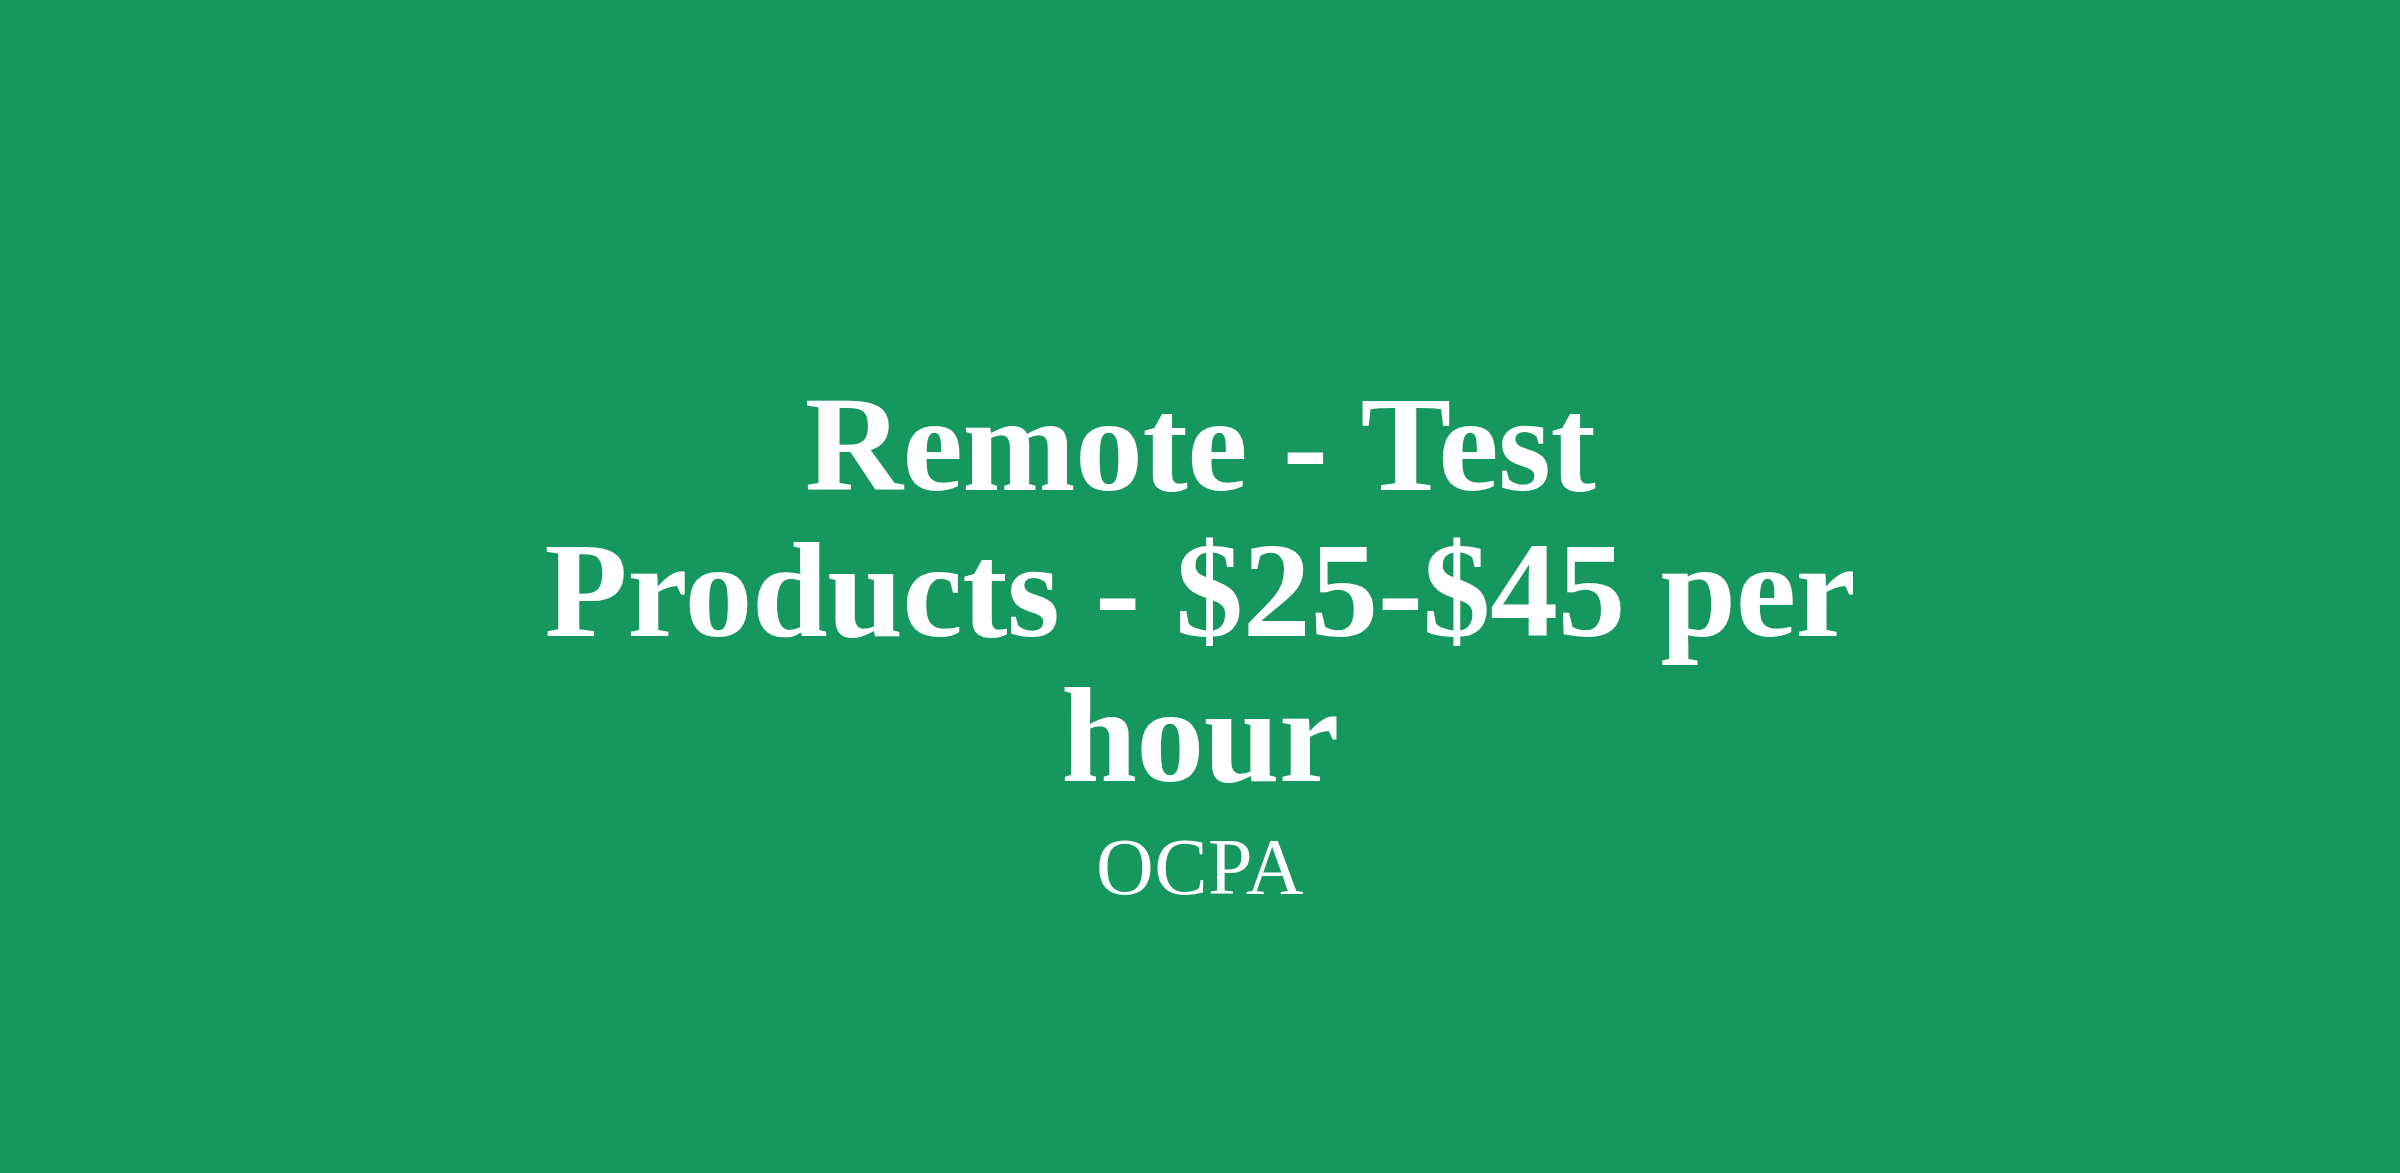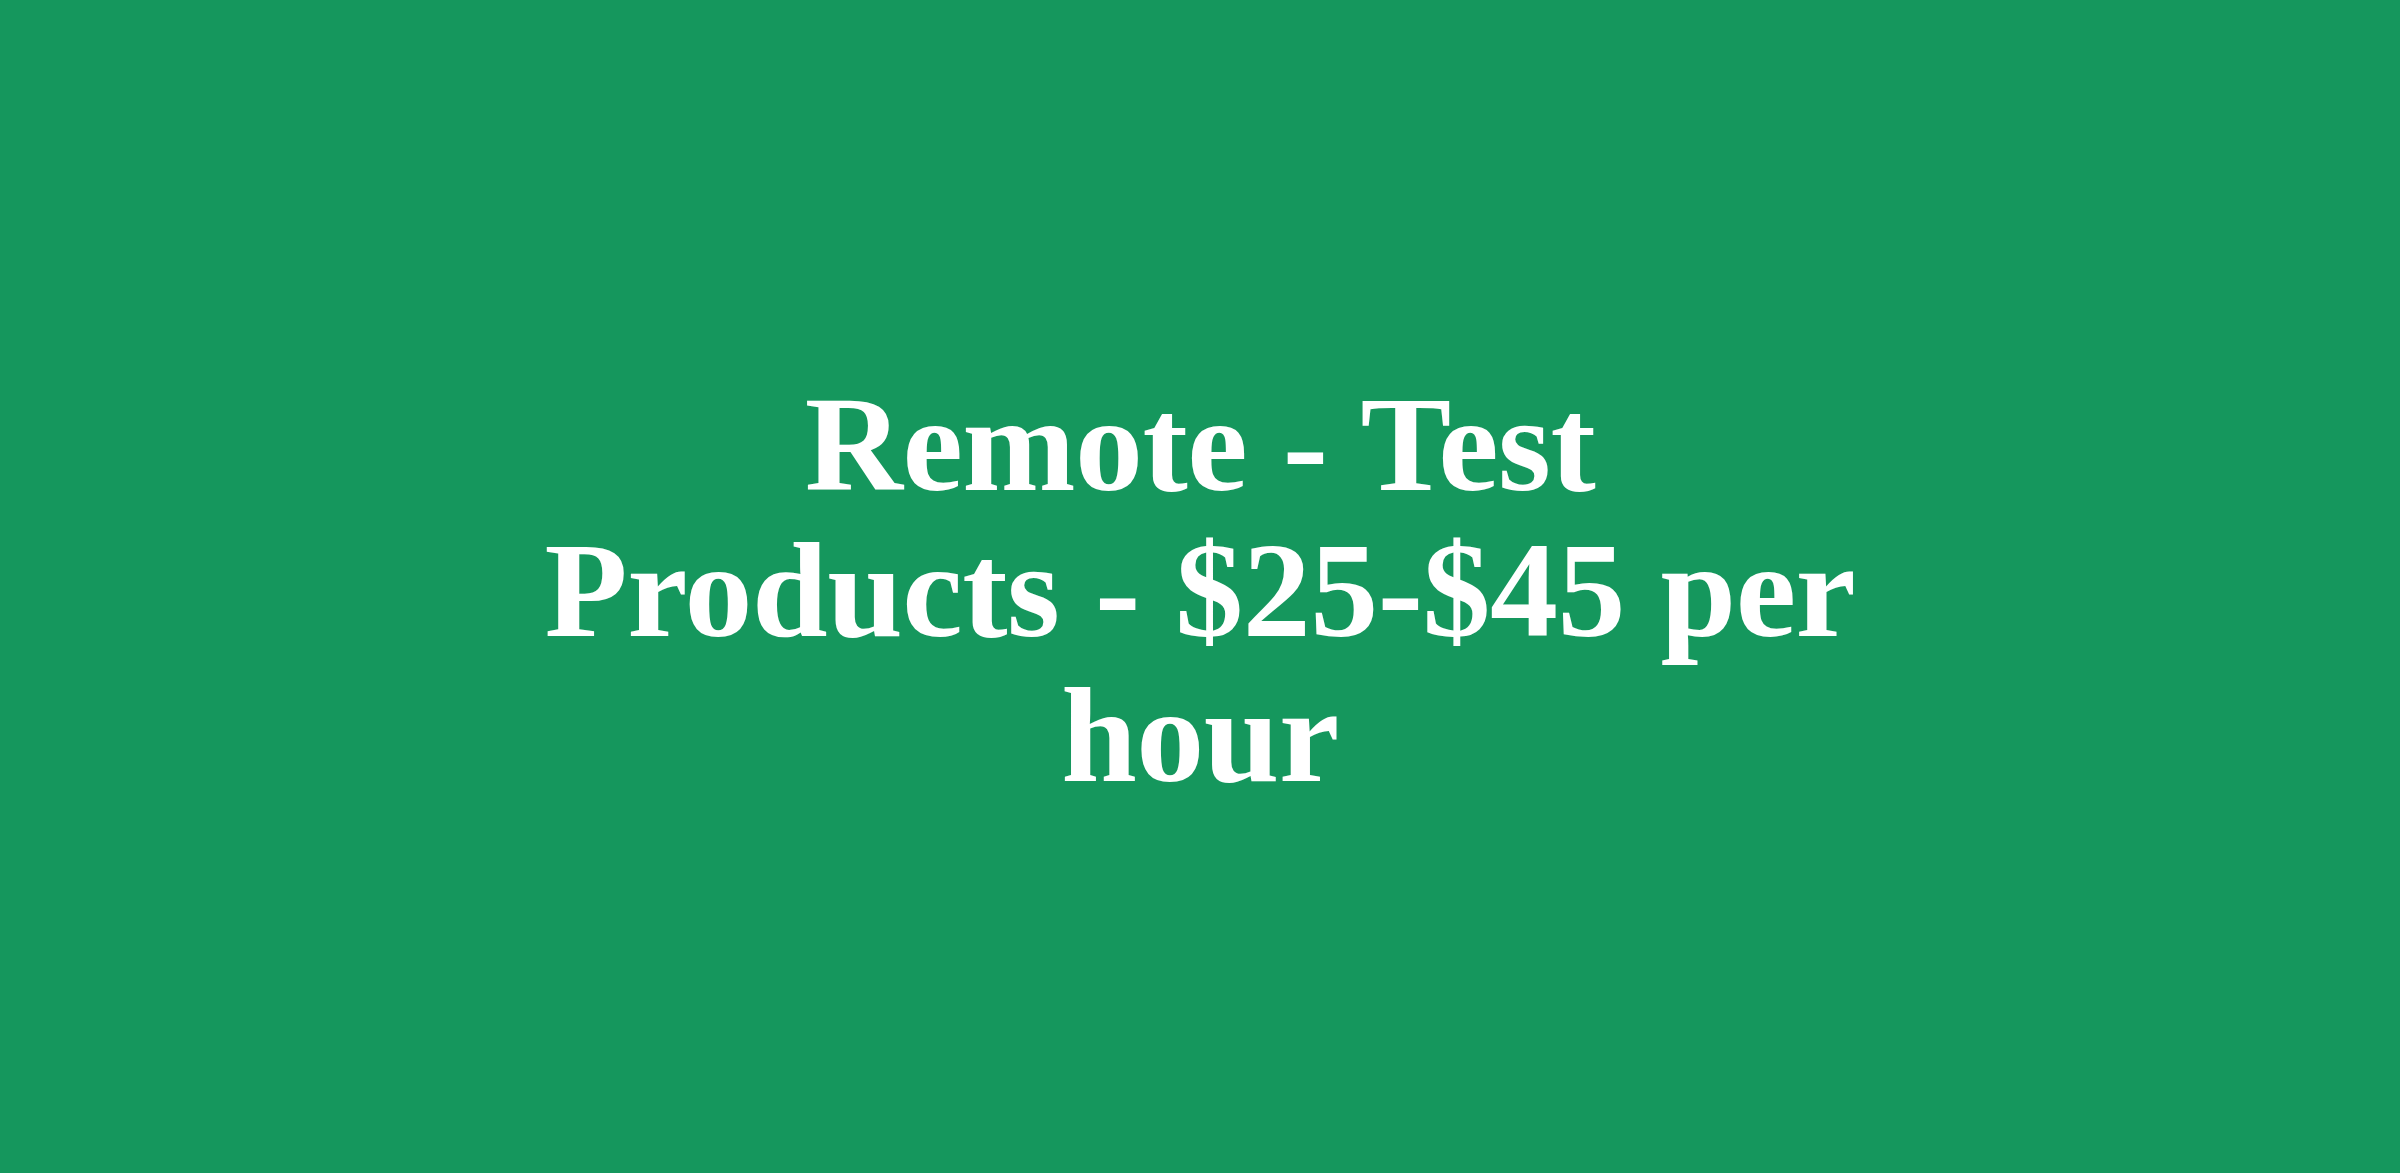--- a/index.html
+++ b/index.html
@@ -71,16 +71,17 @@
 </style>
 </head>
 <body>
 
 <div class="banner">
 
   <div class="banner-content">
 
     <h1 class="banner-title">Remote - Test Products - $25-$45 per hour</h1>
 
+    <p class="banner-subtitle">OCPA</p>
 
   </div>
 
 </div>
 
 </body></html>

